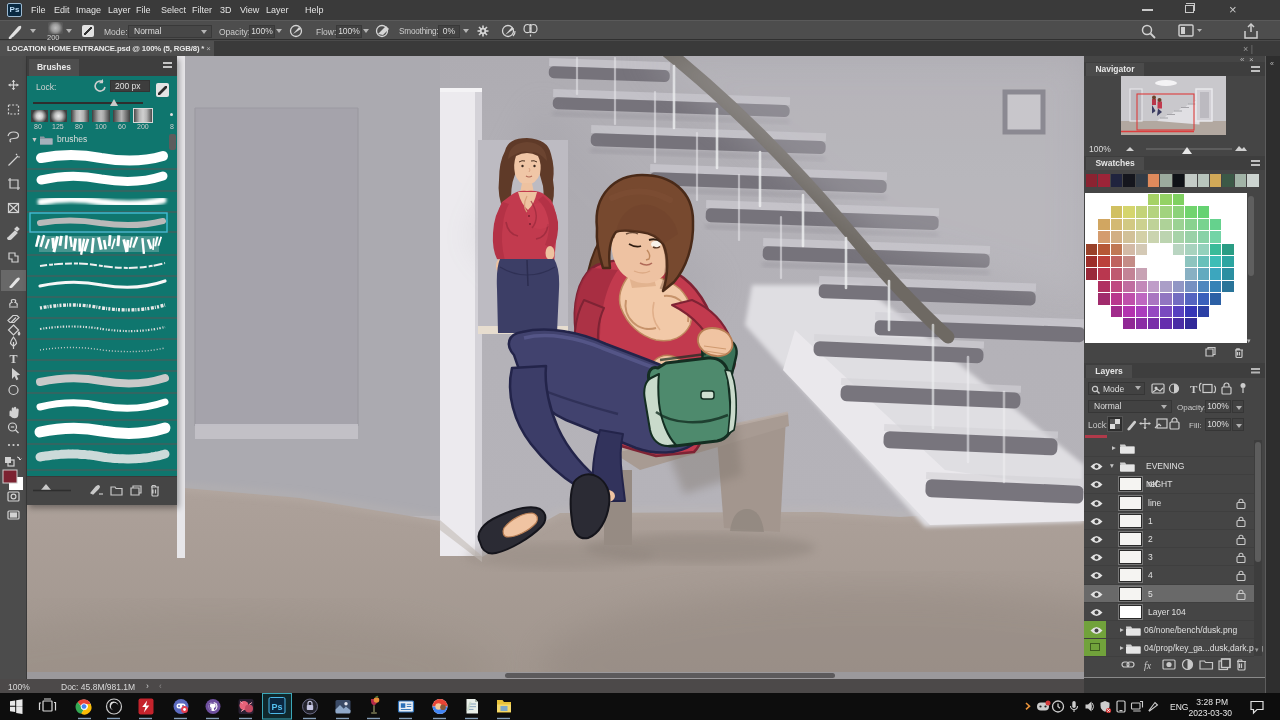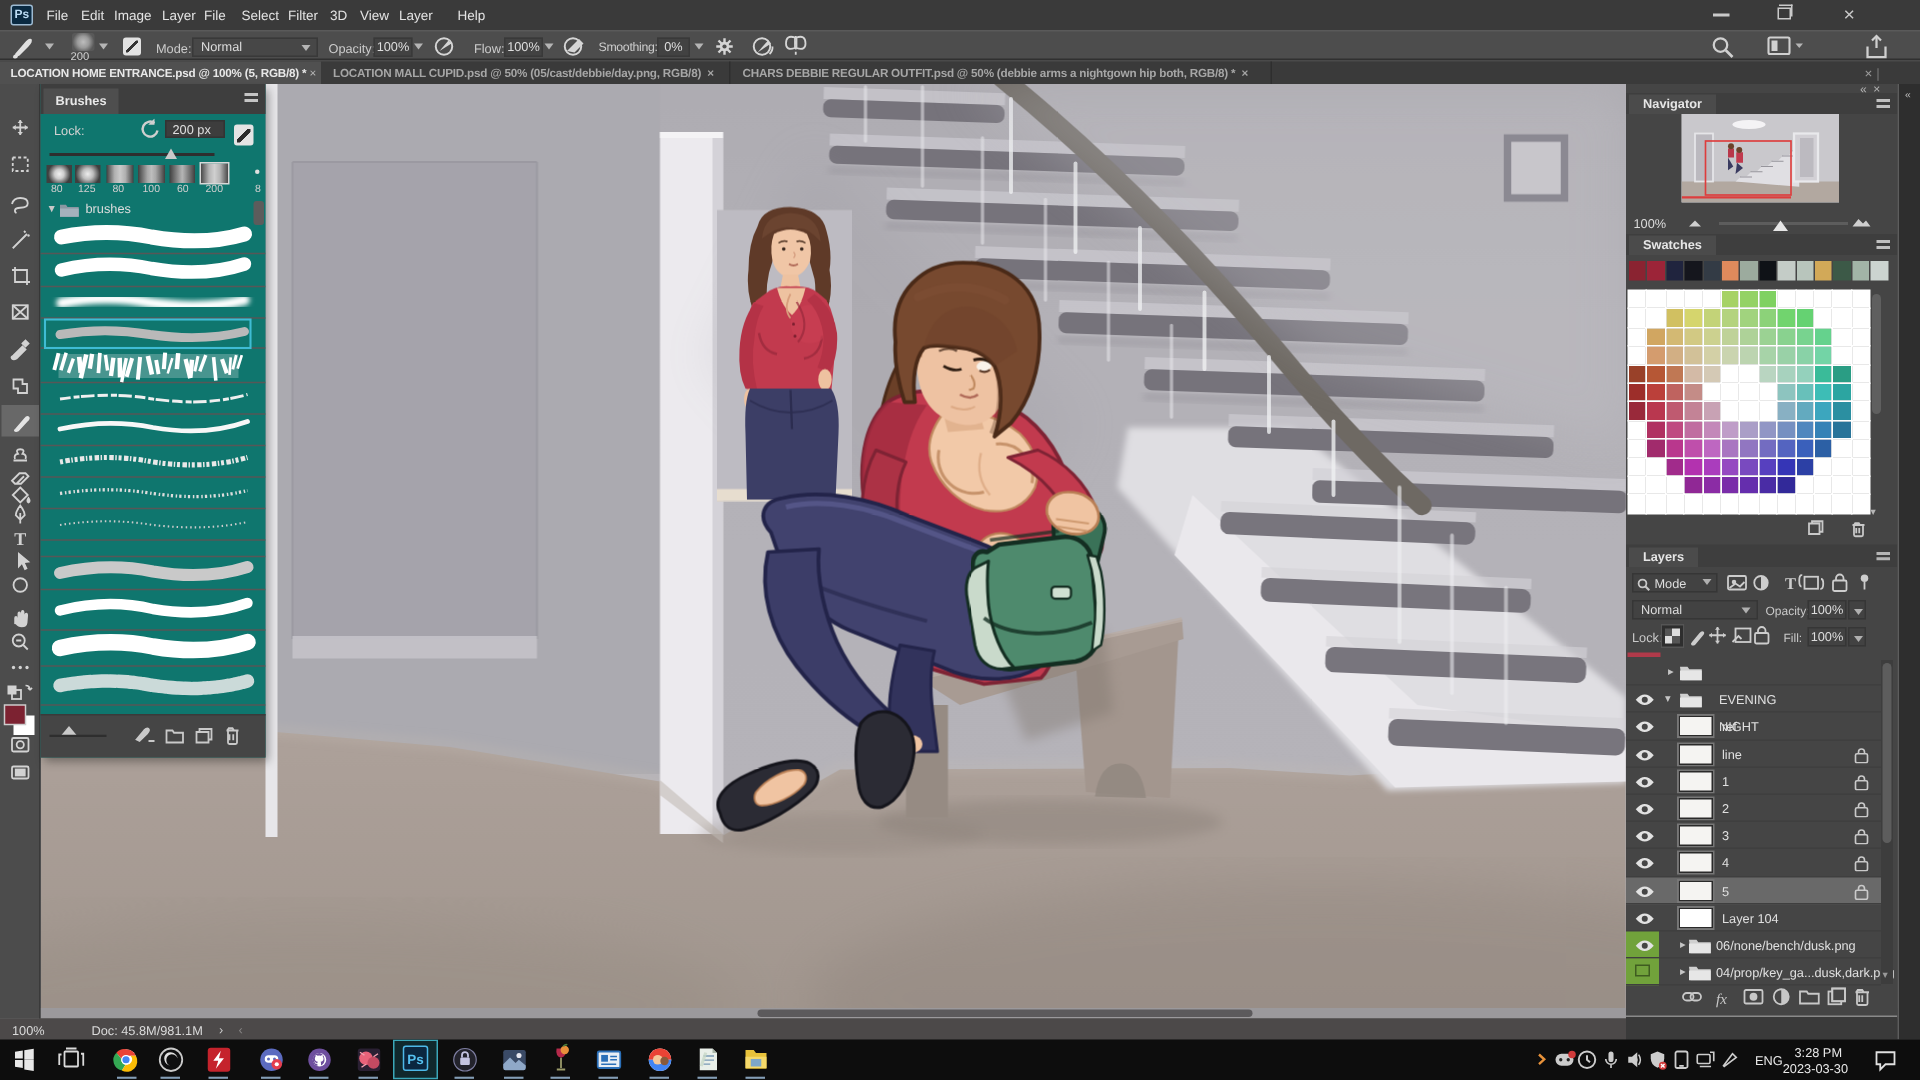--- a/index.html
+++ b/index.html
@@ -103,22 +103,20 @@
       <g transform="translate(108,2)" fill="none" stroke="#d0d0d0" stroke-width="1.5">
         <path d="M2,8 v7 h12 v-7"></path>
         <line x1="8" y1="1" x2="8" y2="9"></line>
         <path d="M5,4 l3,-3 l3,3" fill="none"></path>
       </g>
     </svg>
   </div>
 
   <div class="abs" id="tabbar" style="left:0;top:41px;width:1280px;height:15px;background:#3a3a3a;">
     <div class="abs" style="left:0;top:0;width:214px;height:15px;background:#505050;color:#e8e8e8;font-size:7.8px;font-weight:bold;line-height:15px;padding-left:7px;letter-spacing:-0.15px;overflow:hidden;">LOCATION HOME ENTRANCE.psd @ 100% (5, RGB/8) * <span style="color:#b5b5b5;font-weight:normal;">×</span></div>
-    <div class="abs" style="left:215px;top:0;width:272px;height:15px;border-right:1px solid #2e2e2e;color:#a6a6a6;font-size:7.8px;font-weight:bold;line-height:15px;padding-left:7px;letter-spacing:-0.15px;overflow:hidden;">LOCATION MALL CUPID.psd @ 50% (05/cast/debbie/day.png, RGB/8) &nbsp;<span>×</span></div>
-    <div class="abs" style="left:488px;top:0;width:360px;height:15px;border-right:1px solid #2e2e2e;color:#a6a6a6;font-size:7.8px;font-weight:bold;line-height:15px;padding-left:7px;letter-spacing:-0.15px;overflow:hidden;">CHARS DEBBIE REGULAR OUTFIT.psd @ 50% (debbie arms a nightgown hip both, RGB/8) * &nbsp;<span>×</span></div>
     <div class="abs" style="left:1243px;top:3px;color:#9a9a9a;font-size:9px;">× <span style="color:#777;">|</span></div>
   </div>
 
   <div class="abs" id="canvas" style="left:27px;top:56px;width:1057px;height:616px;background:#b2b0b6;overflow:hidden;">
     <svg width="1057" height="616" viewBox="27 56 1057 616" style="filter:blur(0.4px);">
       <defs>
         <filter id="b2">
             <feGaussianBlur stdDeviation="2"></feGaussianBlur>
           </filter>
         <filter id="b4">

